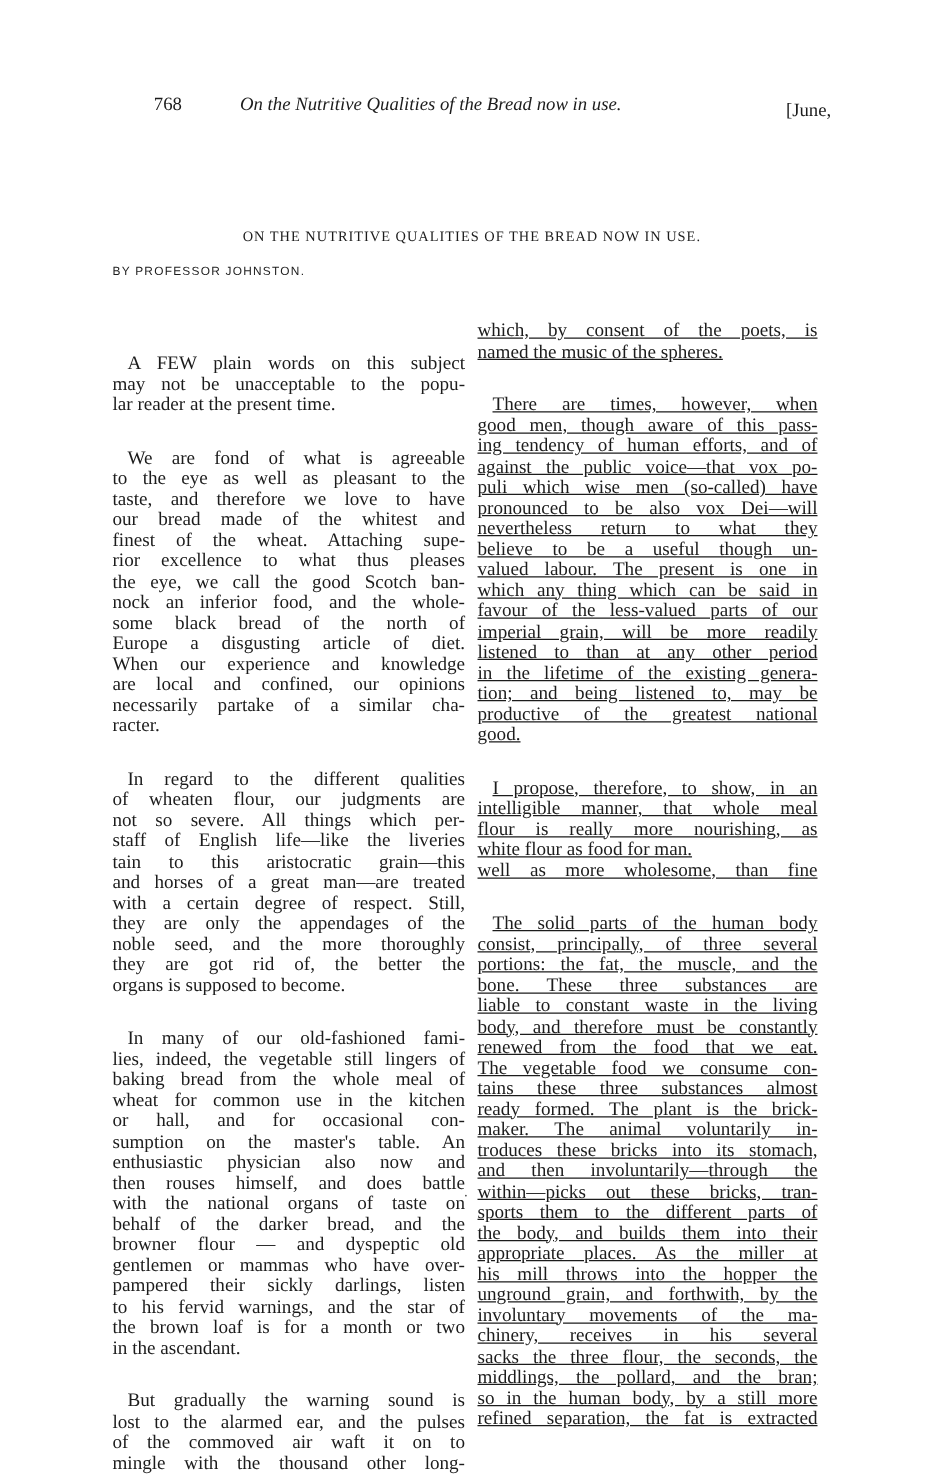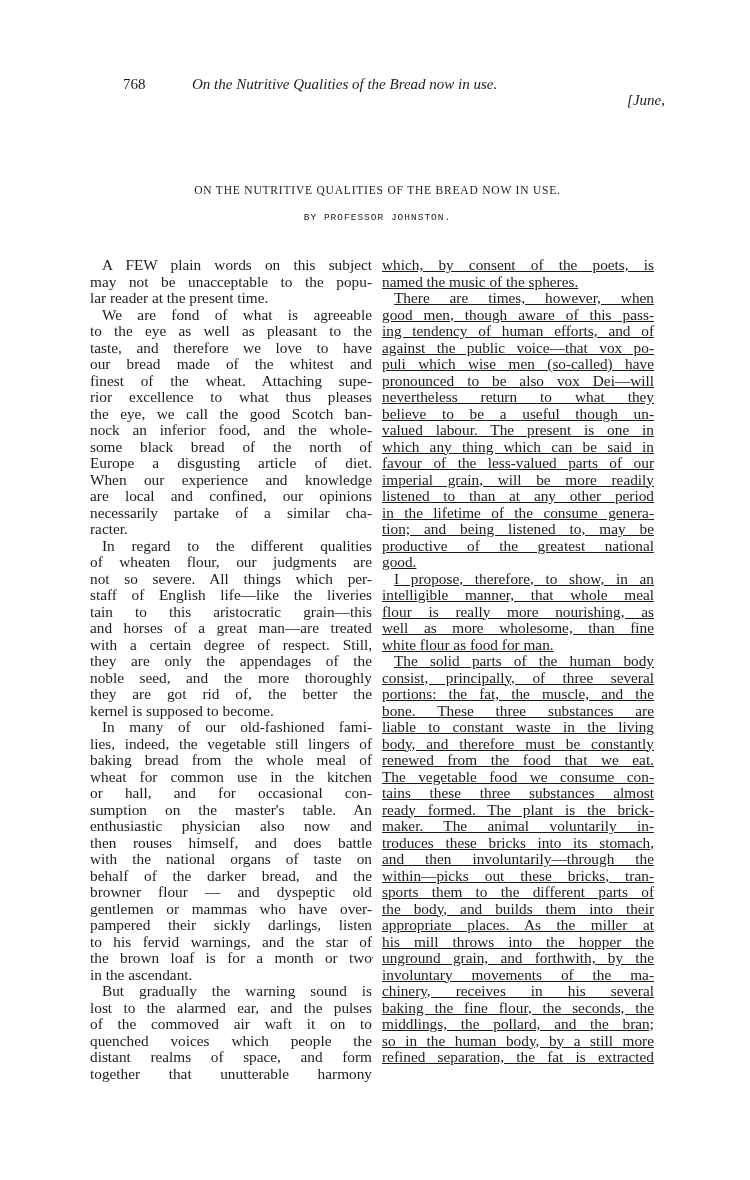--- a/index.html
+++ b/index.html
@@ -8,40 +8,40 @@
       font-family: "DejaVu Serif", "Liberation Serif", serif;
       color: #1c1c1c;
     }
     .page { position: absolute; left: 0; top: 0; width: 750px; height: 1180px; }
     .running-head {
       position: absolute; left: 90px; top: 76px; width: 575px; height: 24px;
       font-family: "Liberation Serif", serif; font-size: 15px;
     }
     .running-head .pnum { position: absolute; left: 5px; top: 0; margin-left: 28px; }
     .running-head .rtitle { position: absolute; left: 102px; top: 0; font-style: italic; }
-    .running-head .rdate { position: absolute; right: 0; top: 16px; font-style: italic; }
+    .running-head .rdate { position: absolute; right: 0; top: 5px; }
     .article-title {
       position: absolute; left: 90px; top: 184px; width: 575px; text-align: center;
       font-family: "Liberation Serif", serif; font-size: 11.5px; letter-spacing: 0.8px;
       text-transform: uppercase;
     }
     .byline {
-      position: absolute; left: 90px; top: 212px; width: 575px; text-align: center;
-      font-family: Liberation Mono, monospace; font-size: 9.5px; letter-spacing: 1px;
+      position: absolute; left: 90px; top: 212px; width: 575px; text-align: left;
+      font-family: Liberation Sans, sans-serif; font-size: 9.5px; letter-spacing: 1px;
       text-transform: uppercase;
     }
     .col {
       position: absolute; top: 257px;
       font-family: "Liberation Serif", serif; font-size: 15.3px; line-height: 16.5px;
     }
     .col-left { left: 90px; width: 282px; }
     .col-right { left: 382px; width: 272px; text-decoration: underline; }
     .line { display: block; white-space: nowrap; text-align: justify; text-align-last: justify; height: 16.5px; }
     .line.last { text-align-last: left; }
-    .line.indent { padding-left: 12px; }
+    .line.indent { padding-left: 12px; margin-top: 26px; }
     .stray-mark {
       position: absolute; left: 371px; top: 952px; font-size: 10px; color: #444;
     }
   </style>
 </head>
 <body>
 
 <div class="page">
   <div class="running-head">
     <span class="pnum">768</span>
@@ -73,69 +73,70 @@
       <span class="line indent">In regard to the different qualities</span>
       <span class="line">of wheaten flour, our judgments are</span>
       <span class="line">not so severe.  All things which per-</span>
       <span class="line">staff of English life—like the liveries</span>
       <span class="line">tain to this aristocratic grain—this</span>
       <span class="line">and horses of a great man—are treated</span>
       <span class="line">with a certain degree of respect.  Still,</span>
       <span class="line">they are only the appendages of the</span>
       <span class="line">noble seed, and the more thoroughly</span>
       <span class="line">they are got rid of, the better the</span>
-      <span class="line last">kernel is supposed to become.</span>
+      <span class="line last">organs is supposed to become.</span>
       <span class="line indent">In many of our old-fashioned fami-</span>
       <span class="line">lies, indeed, the vegetable still lingers of</span>
       <span class="line">baking bread from the whole meal of</span>
       <span class="line">wheat for common use in the kitchen</span>
       <span class="line">or hall, and for occasional con-</span>
       <span class="line">sumption on the master's table.  An</span>
       <span class="line">enthusiastic physician also now and</span>
       <span class="line">then rouses himself, and does battle</span>
       <span class="line">with the national organs of taste on</span>
       <span class="line">behalf of the darker bread, and the</span>
       <span class="line">browner flour — and dyspeptic old</span>
       <span class="line">gentlemen or mammas who have over-</span>
       <span class="line">pampered their sickly darlings, listen</span>
       <span class="line">to his fervid warnings, and the star of</span>
       <span class="line">the brown loaf is for a month or two</span>
       <span class="line last">in the ascendant.</span>
       <span class="line indent">But gradually the warning sound is</span>
       <span class="line">lost to the alarmed ear, and the pulses</span>
       <span class="line">of the commoved air waft it on to</span>
+      <span class="line">mingle with the thousand other long-</span>
       <span class="line">quenched voices which people the</span>
       <span class="line">distant realms of space, and form</span>
       <span class="line">together that unutterable harmony</span>
     </div>
   <div class="col col-right" id="col-right">
       <span class="line">which, by consent of the poets, is</span>
       <span class="line last">named the music of the spheres.</span>
       <span class="line indent">There are times, however, when</span>
       <span class="line">good men, though aware of this pass-</span>
       <span class="line">ing tendency of human efforts, and of</span>
       <span class="line">against the public voice—that vox po-</span>
       <span class="line">puli which wise men (so-called) have</span>
       <span class="line">pronounced to be also vox Dei—will</span>
       <span class="line">nevertheless return to what they</span>
       <span class="line">believe to be a useful though un-</span>
       <span class="line">valued labour.  The present is one in</span>
       <span class="line">which any thing which can be said in</span>
       <span class="line">favour of the less-valued parts of our</span>
       <span class="line">imperial grain, will be more readily</span>
       <span class="line">listened to than at any other period</span>
-      <span class="line">in the lifetime of the consume genera-</span>
+      <span class="line">in the lifetime of the existing genera-</span>
       <span class="line">tion; and being listened to, may be</span>
       <span class="line">productive of the greatest national</span>
       <span class="line last">good.</span>
       <span class="line indent">I propose, therefore, to show, in an</span>
       <span class="line">intelligible manner, that whole meal</span>
       <span class="line">flour is really more nourishing, as</span>
+      <span class="line last">white flour as food for man.</span>
       <span class="line">well as more wholesome, than fine</span>
-      <span class="line last">white flour as food for man.</span>
       <span class="line indent">The solid parts of the human body</span>
       <span class="line">consist, principally, of three several</span>
       <span class="line">portions: the fat, the muscle, and the</span>
       <span class="line">bone.  These three substances are</span>
       <span class="line">liable to constant waste in the living</span>
       <span class="line">body, and therefore must be constantly</span>
       <span class="line">renewed from the food that we eat.</span>
       <span class="line">The vegetable food we consume con-</span>
       <span class="line">tains these three substances almost</span>
       <span class="line">ready formed.  The plant is the brick-</span>
@@ -143,20 +144,20 @@
       <span class="line">troduces these bricks into its stomach,</span>
       <span class="line">and then involuntarily—through the</span>
       <span class="line">within—picks out these bricks, tran-</span>
       <span class="line">sports them to the different parts of</span>
       <span class="line">the body, and builds them into their</span>
       <span class="line">appropriate places.  As the miller at</span>
       <span class="line">his mill throws into the hopper the</span>
       <span class="line">unground grain, and forthwith, by the</span>
       <span class="line">involuntary movements of the ma-</span>
       <span class="line">chinery, receives in his several</span>
-      <span class="line">baking the fine flour, the seconds, the</span>
+      <span class="line">sacks the three flour, the seconds, the</span>
       <span class="line">middlings, the pollard, and the bran;</span>
       <span class="line">so in the human body, by a still more</span>
       <span class="line">refined separation, the fat is extracted</span>
     </div>
 
   <span class="stray-mark">⋅</span>
 </div>
 
 </body></html>

